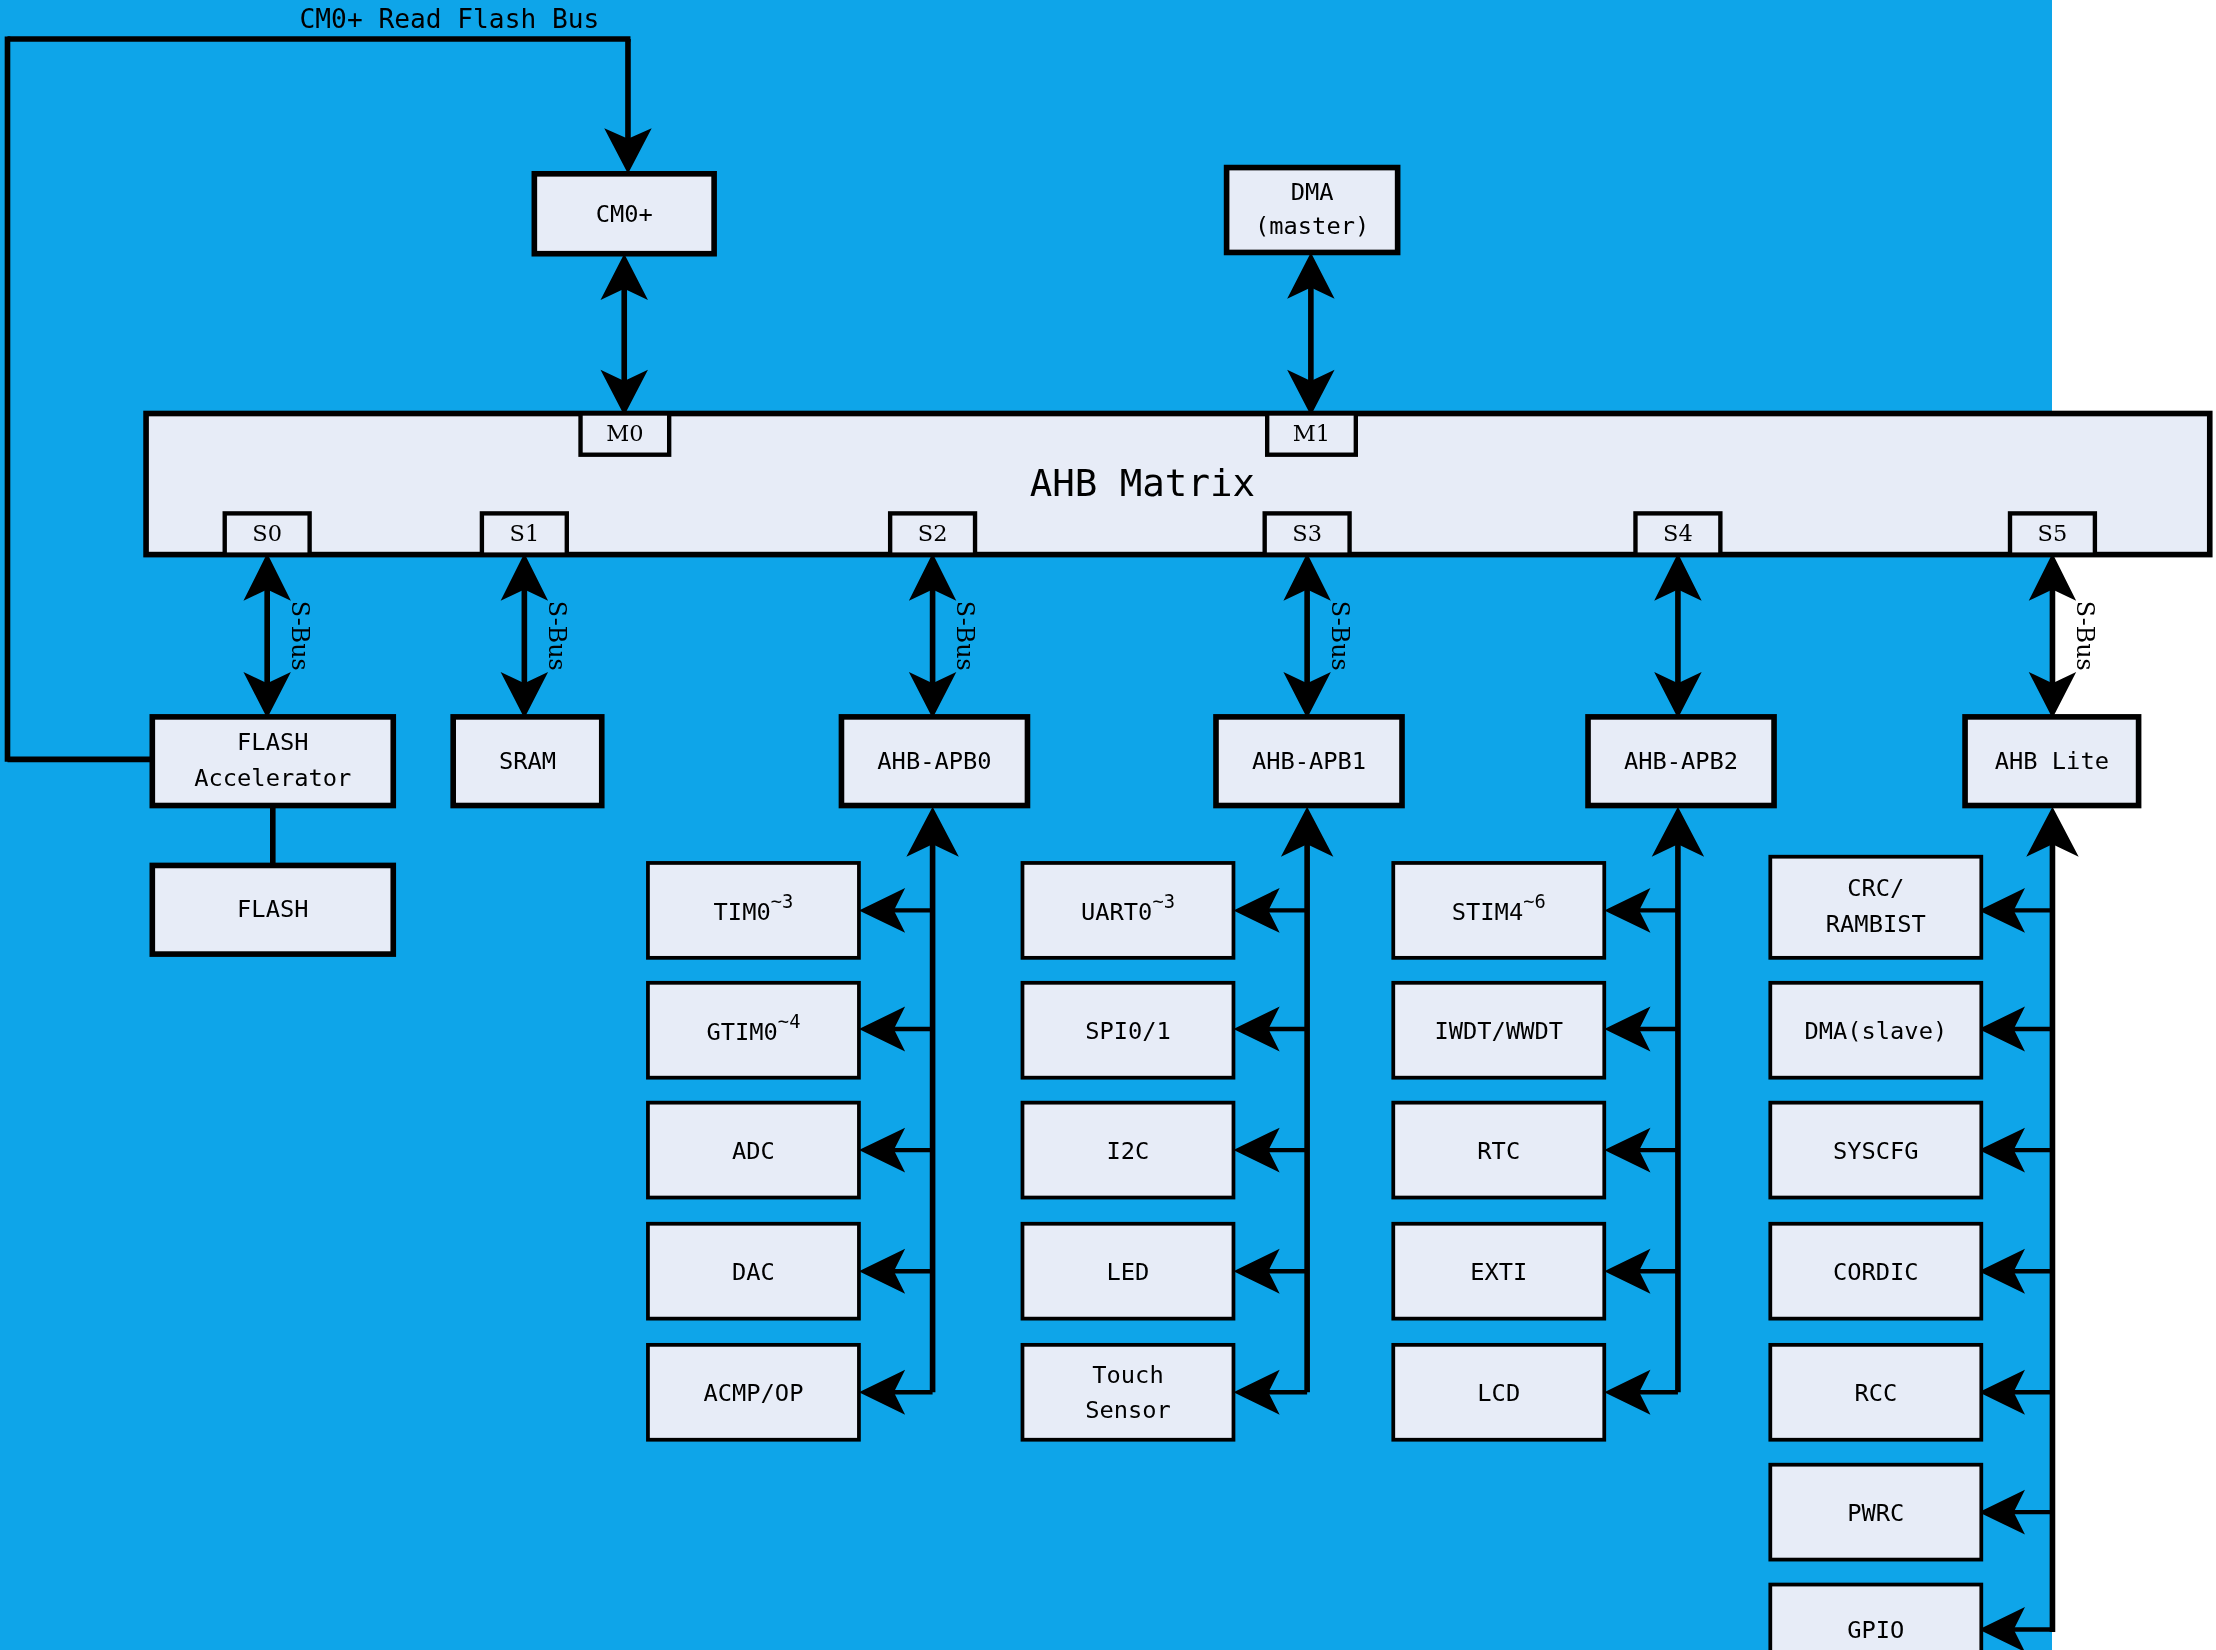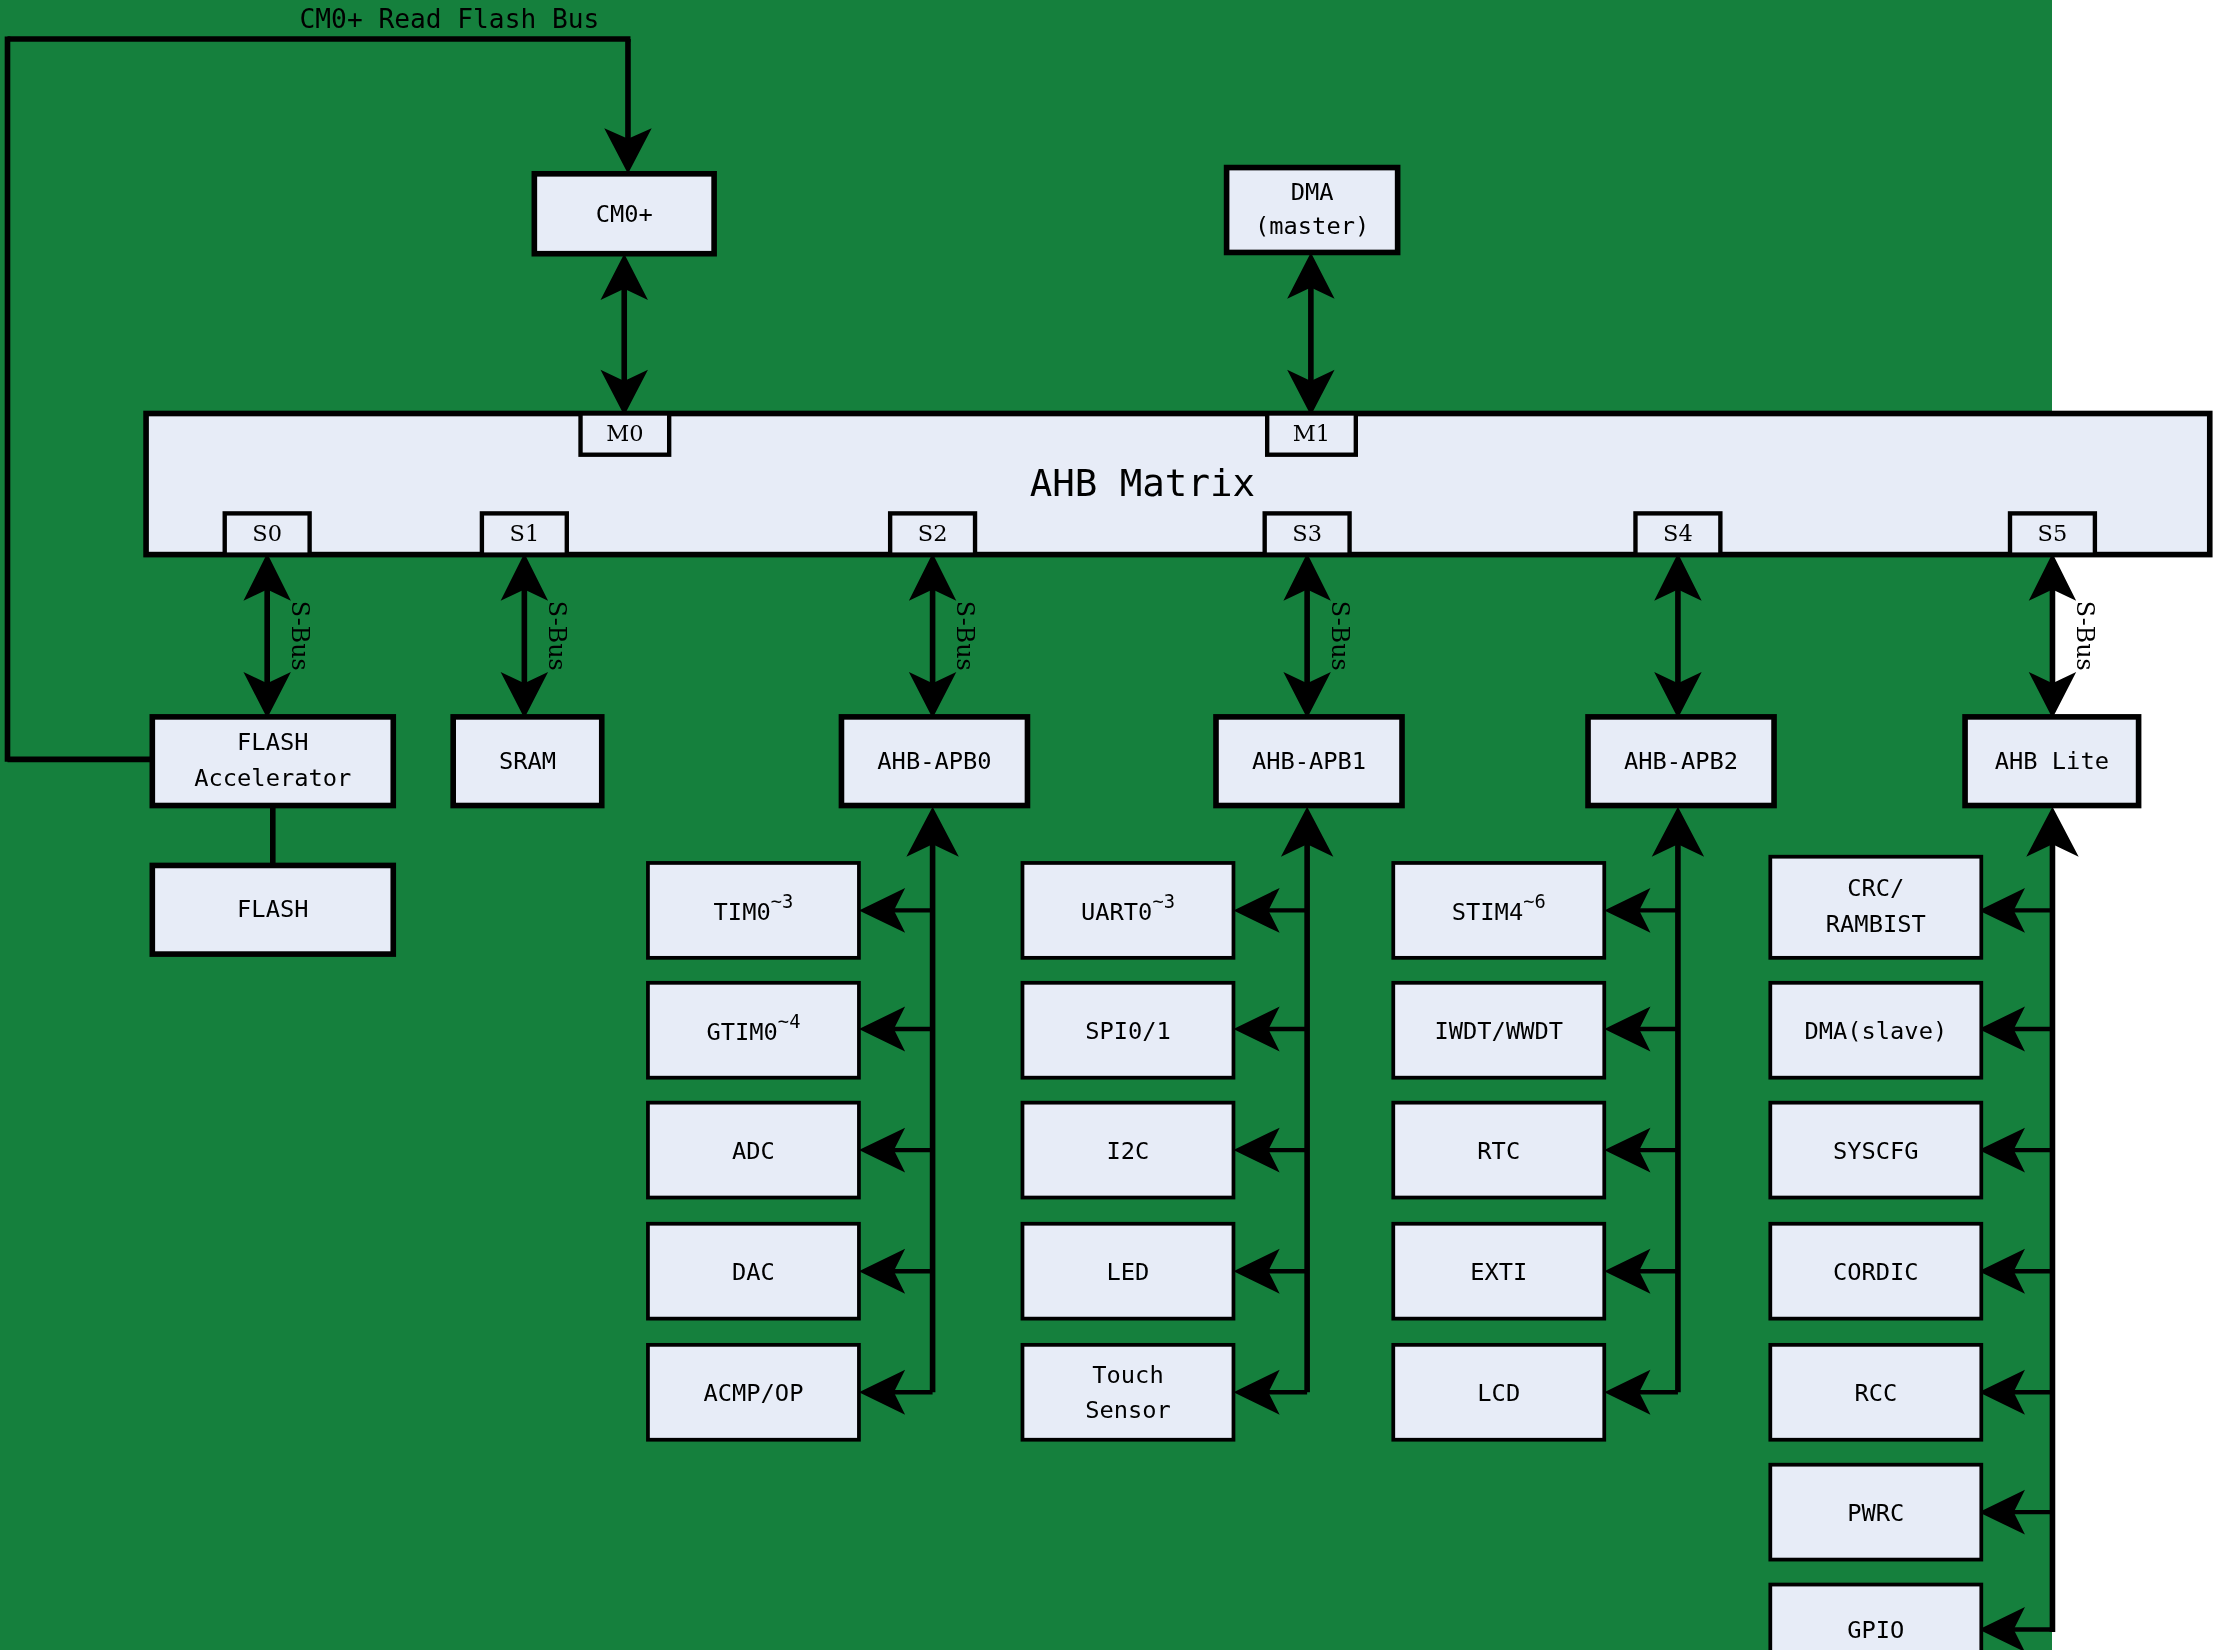--- a/index.html
+++ b/index.html
@@ -11,21 +11,21 @@
   body {
     width: 2216px;
     height: 1651px;
     overflow: hidden;
     font-family: "DejaVu Serif", serif;
   }
   #diagram-root {
     position: relative;
     width: 2052px;
     height: 1651px;
-    background: #15803d;
+    background: #0ea5e9;
   }
   svg#diagram-svg {
     display: block;
     width: 2216px;
     height: 1651px;
   }
   
   .blk {
     fill: #e7ecf7;
     stroke: #000000;

